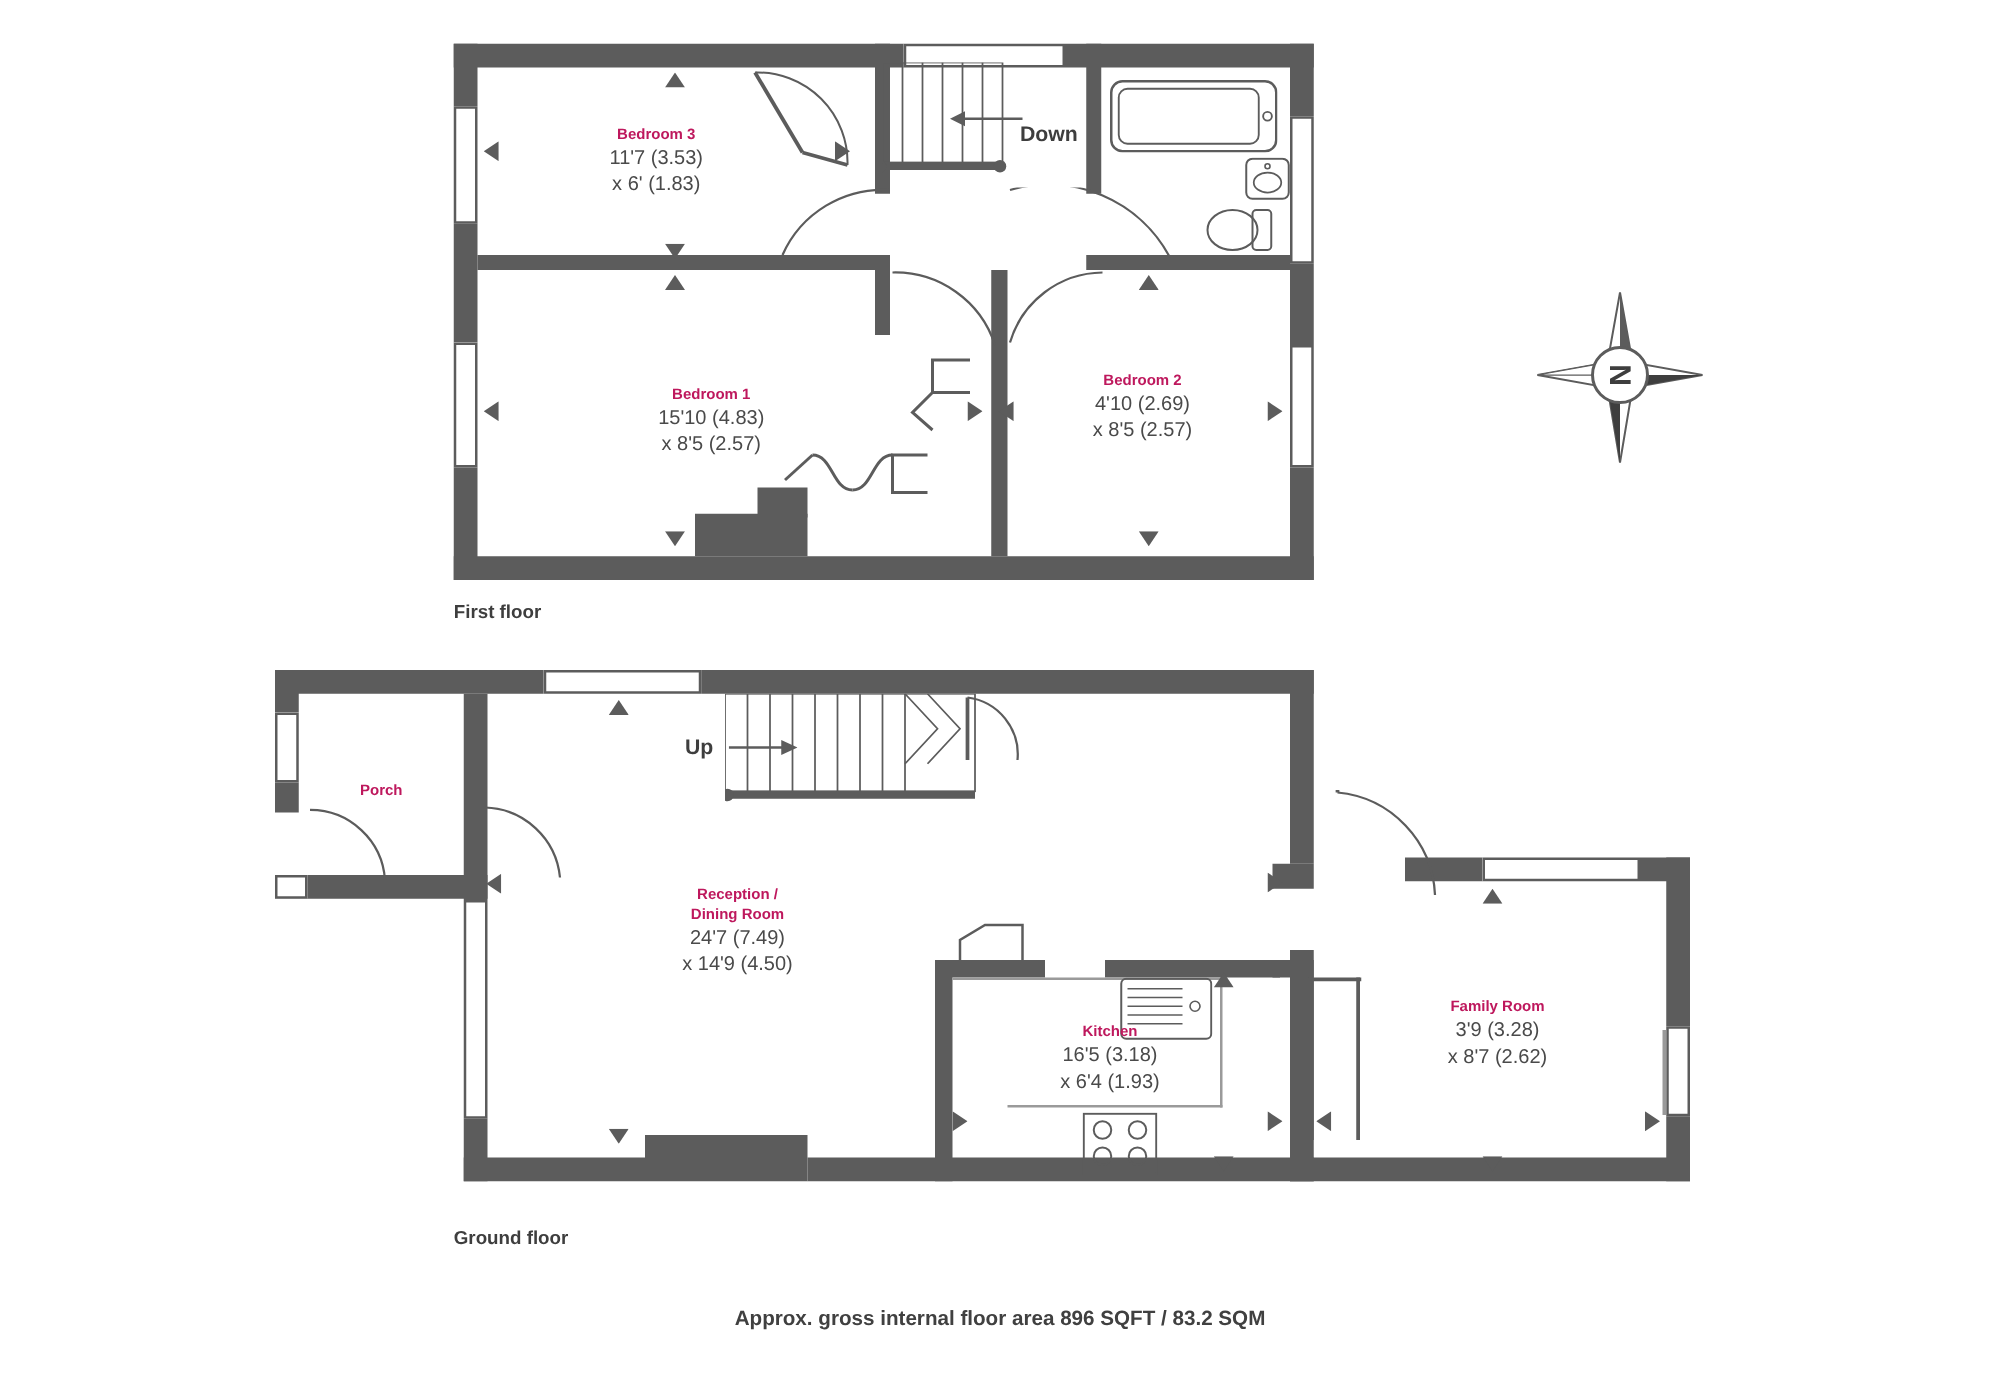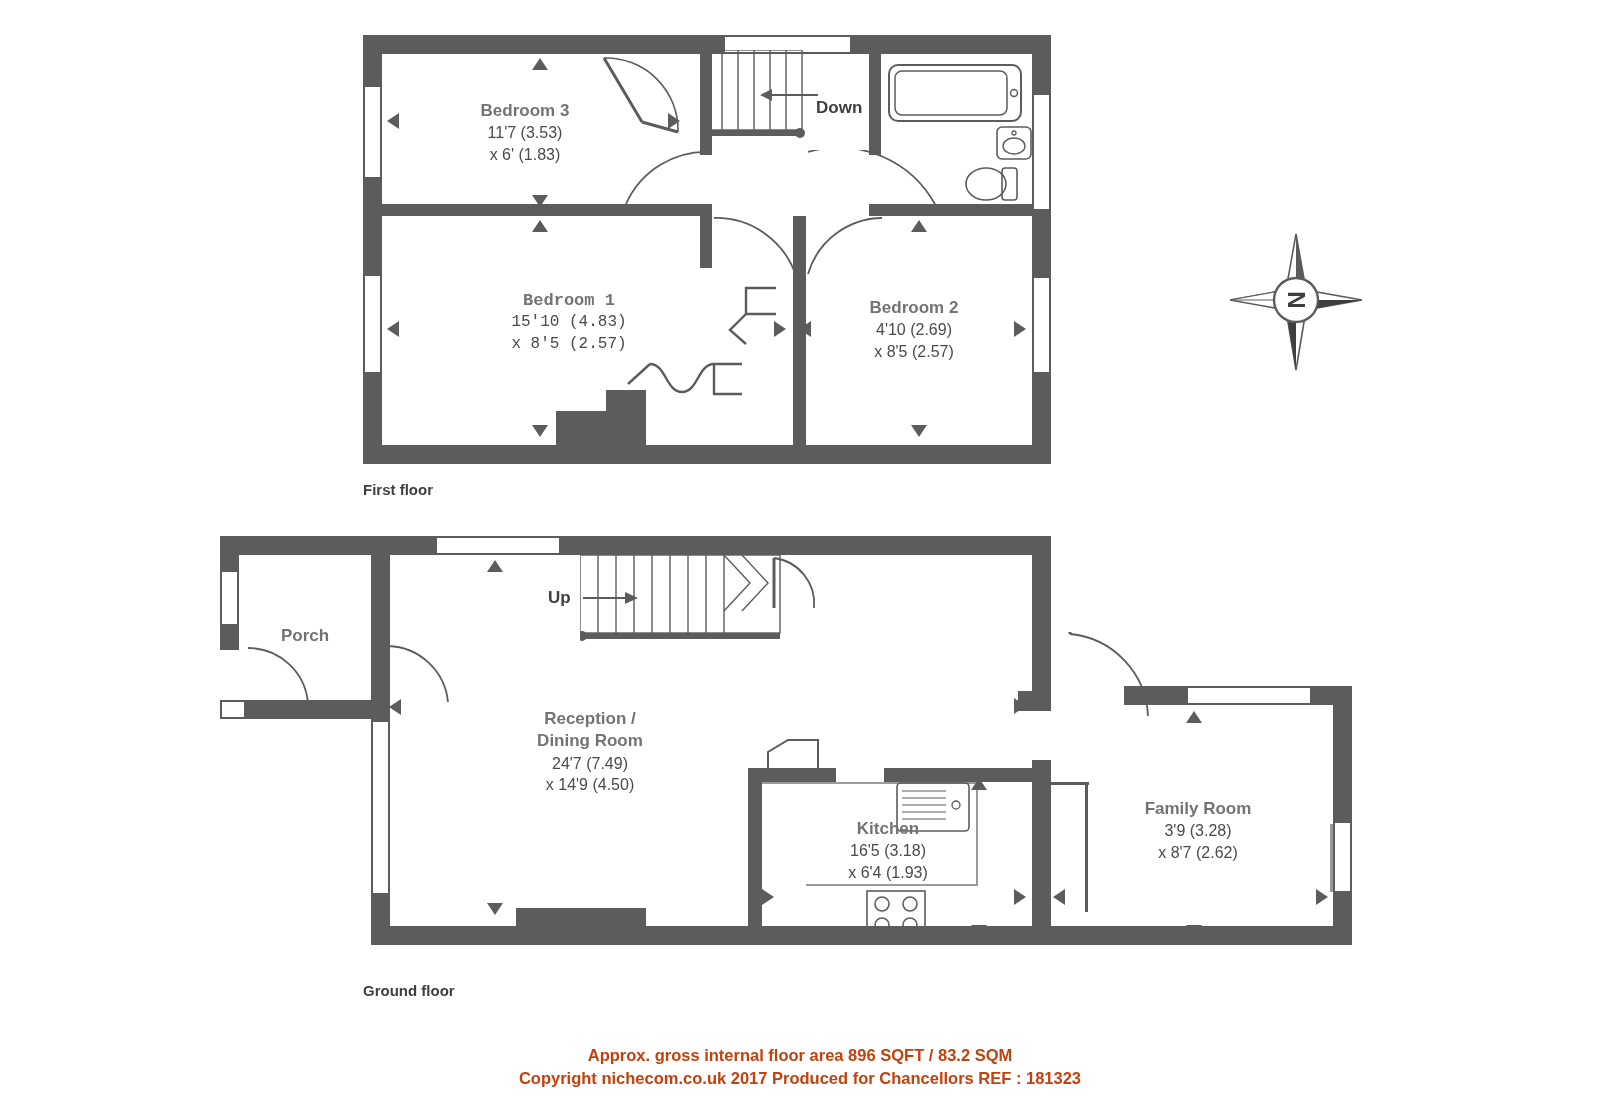--- a/index.html
+++ b/index.html
@@ -33,40 +33,40 @@
     background: #5c5c5c;
   }
   .label {
     position: absolute;
     text-align: center;
     line-height: 1.32;
     white-space: nowrap;
   }
   .label .name {
     font-weight: bold;
-    font-size: 17px;
-    color: #737373;
+    font-size: 12px;
+    color: #be185d;
   }
   .label .dim {
     font-size: 16px;
     color: #4a4a4a;
   }
   .floor-title {
     position: absolute;
     font-weight: bold;
     font-size: 15px;
     color: #3e3e3e;
   }
   .footer {
     position: absolute;
     width: 100%;
     text-align: center;
     font-weight: bold;
     font-size: 16.5px;
-    color: #c2410c;
+    color: #404040;
     line-height: 1.5;
   }
   .dirlabel {
     position: absolute;
     font-weight: bold;
     font-size: 17px;
     color: #3e3e3e;
   }
   .arrow-svg { position: absolute; }
   .door-svg { position: absolute; }
@@ -205,21 +205,21 @@
     <svg class="arrow-svg" style="left:799px; top:321px;" width="12" height="16" viewBox="0 0 12 16">
         <polygon points="0,8 12,0 12,16" fill="#5c5c5c"></polygon>
       </svg>
 
     <div class="label" style="left:400px; top:100px; width:250px;">
       <div class="name">Bedroom 3</div>
       <div class="dim">11'7 (3.53)</div>
       <div class="dim">x 6' (1.83)</div>
     </div>
 
-    <div class="label" style="left:444px; top:290px; width:250px;font-family:Liberation Mono, monospace;">
+    <div class="label" style="left:444px; top:308px; width:250px;">
       <div class="name">Bedroom 1</div>
       <div class="dim">15'10 (4.83)</div>
       <div class="dim">x 8'5 (2.57)</div>
     </div>
 
     <div class="label" style="left:789px; top:297px; width:250px;">
       <div class="name">Bedroom 2</div>
       <div class="dim">4'10 (2.69)</div>
       <div class="dim">x 8'5 (2.57)</div>
     </div>
@@ -395,15 +395,14 @@
     <div class="label" style="left:1073px; top:798px; width:250px;">
       <div class="name">Family Room</div>
       <div class="dim">3'9 (3.28)</div>
       <div class="dim">x 8'7 (2.62)</div>
     </div>
 
     <div class="floor-title" style="left:363px; top:982px;">Ground floor</div>
   </div>
 
   <div class="footer" style="left:0; top:1043px;">Approx. gross internal floor area 896 SQFT / 83.2 SQM</div>
-  <div class="footer" style="left:0; top:1066px;">Copyright nichecom.co.uk 2017 Produced for Chancellors REF : 181323</div>
 
 </div>
 
 </body></html>

